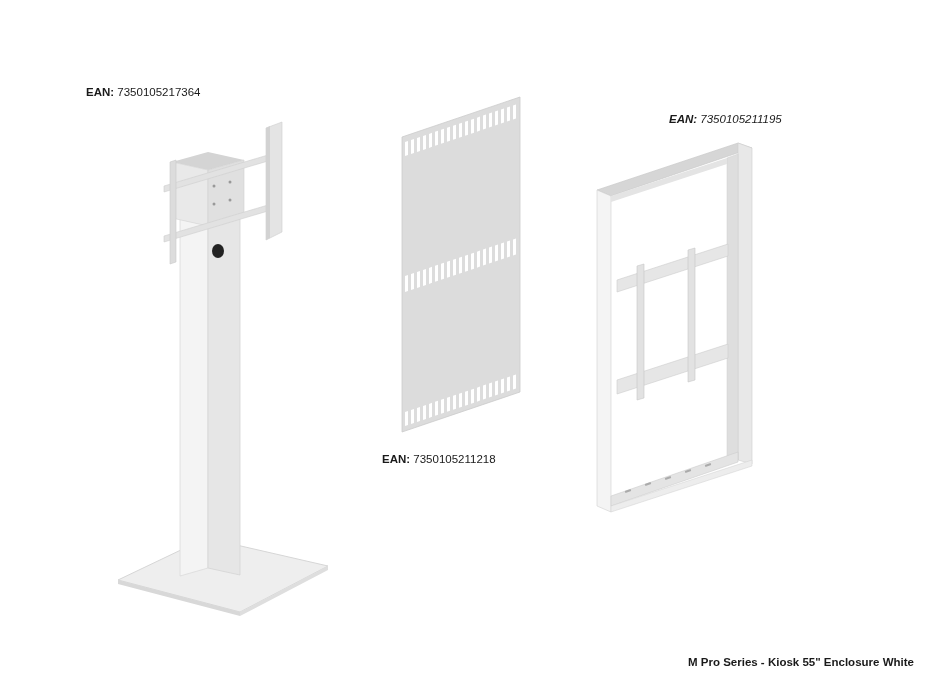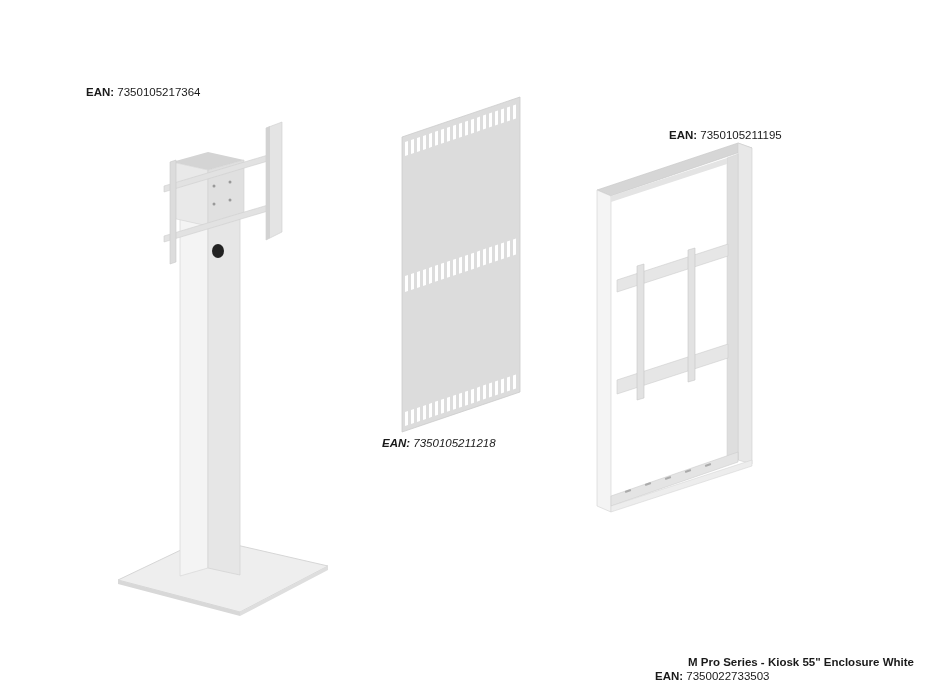--- a/index.html
+++ b/index.html
@@ -144,29 +144,25 @@
       <rect x="705" y="464" width="6" height="2" transform="rotate(-18 708 465)"></rect>
     </g>
   </g>
 </svg>
 
 <div class="label" style="left:86px; top:85px;">
   <b>EAN:</b>
   <span>7350105217364</span>
 </div>
 
-<div class="label" style="left:382px; top:436px;font-style:italic;">
+<div class="label" style="left:382px; top:452px;">
   <b>EAN:</b>
   <span>7350105211218</span>
 </div>
 
-<div class="label" style="left:669px; top:128px;">
+<div class="label" style="left:669px; top:112px;font-style:italic;">
   <b>EAN:</b>
   <span>7350105211195</span>
 </div>
 
 <div class="label" style="left:655px; top:655px;">
   <div class="title">M Pro Series - Kiosk 55" Enclosure White</div>
-  <div>
-    <b>EAN:</b>
-    <span>7350022733503</span>
-  </div>
 </div>
 
 </body></html>

